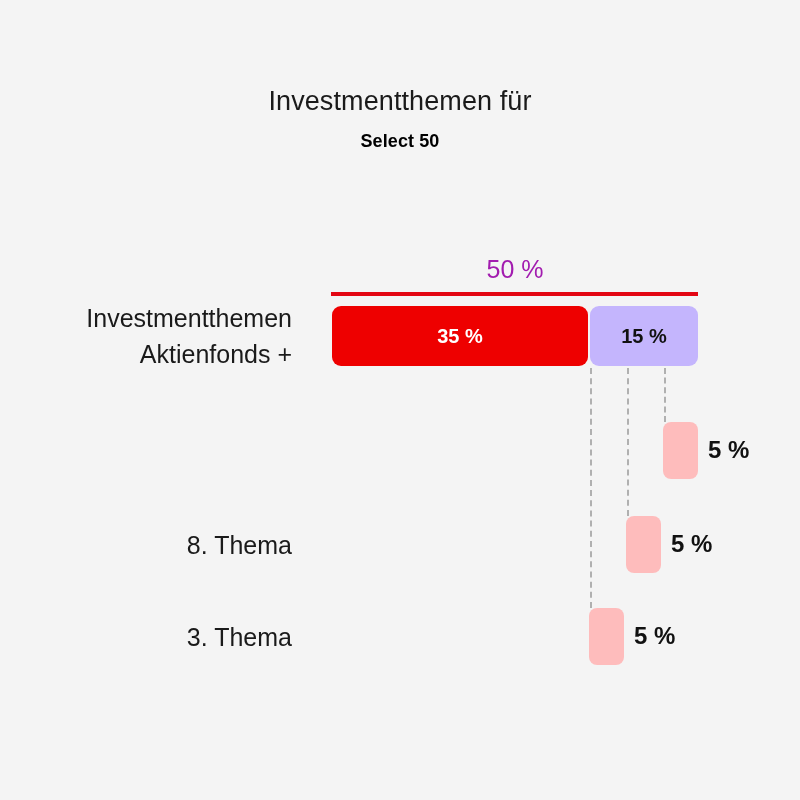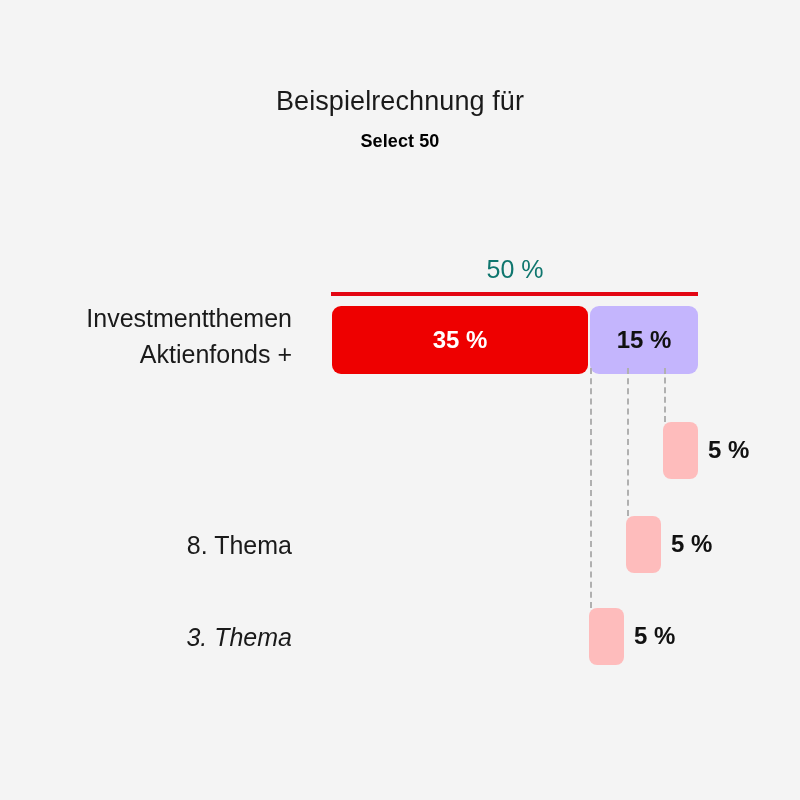--- a/index.html
+++ b/index.html
@@ -46,21 +46,21 @@
 
   
   .total-label {
     position: absolute;
     left: 332px;
     top: 255px;
     width: 366px;
     text-align: center;
     font-size: 25px;
     font-weight: 400;
-    color: #0f766e;
+    color: #a21caf;
   }
   .total-rule {
     position: absolute;
     left: 331px;
     top: 292px;
     width: 367px;
     height: 4px;
     background: #e30613;
   }
 
@@ -68,26 +68,26 @@
   .main-bar {
     position: absolute;
     left: 332px;
     top: 306px;
     width: 366px;
     height: 60px;
   }
   .seg {
     position: absolute;
     top: 0;
-    height: 68px;
+    height: 60px;
     border-radius: 9px;
     display: flex;
     align-items: center;
     justify-content: center;
-    font-size: 24px;
+    font-size: 20px;
     font-weight: 700;
   }
   .seg-primary {
     left: 0;
     width: 256px;
     background: #ee0000;
     color: #ffffff;
   }
   .seg-secondary {
     left: 258px;
@@ -133,38 +133,38 @@
     width: 0;
     border-left: 2px dashed #b0b0b0;
   }
 </style>
 </head>
 <body>
 
 <div id="canvas">
 
   <div class="title-block">
-    <div class="title-line1">Beispielrechnung für</div>
+    <div class="title-line1">Investmentthemen für</div>
     <div class="title-line2">Select 50</div>
   </div>
 
   <div class="total-label">50 %</div>
   <div class="total-rule"></div>
 
   <div class="main-bar">
     <div class="seg seg-primary">35 %</div>
     <div class="seg seg-secondary">15 %</div>
   </div>
 
   <div class="row-label two-line" style="top:300px;">
     <div>Investmentthemen</div>
     <div>Aktienfonds +</div>
   </div>
   <div class="row-label" style="top:528px;">8. Thema</div>
-  <div class="row-label" style="top:620px;font-style:italic;">3. Thema</div>
+  <div class="row-label" style="top:620px;">3. Thema</div>
 
   <div class="connector" style="left:664px; top:368px; height:54px;"></div>
   <div class="connector" style="left:627px; top:368px; height:148px;"></div>
   <div class="connector" style="left:590px; top:368px; height:240px;"></div>
 
   <div class="theme-bar" style="left:663px; top:422px;"></div>
   <div class="theme-value" style="left:708px; top:436px;">5 %</div>
 
   <div class="theme-bar" style="left:626px; top:516px;"></div>
   <div class="theme-value" style="left:671px; top:530px;">5 %</div>

